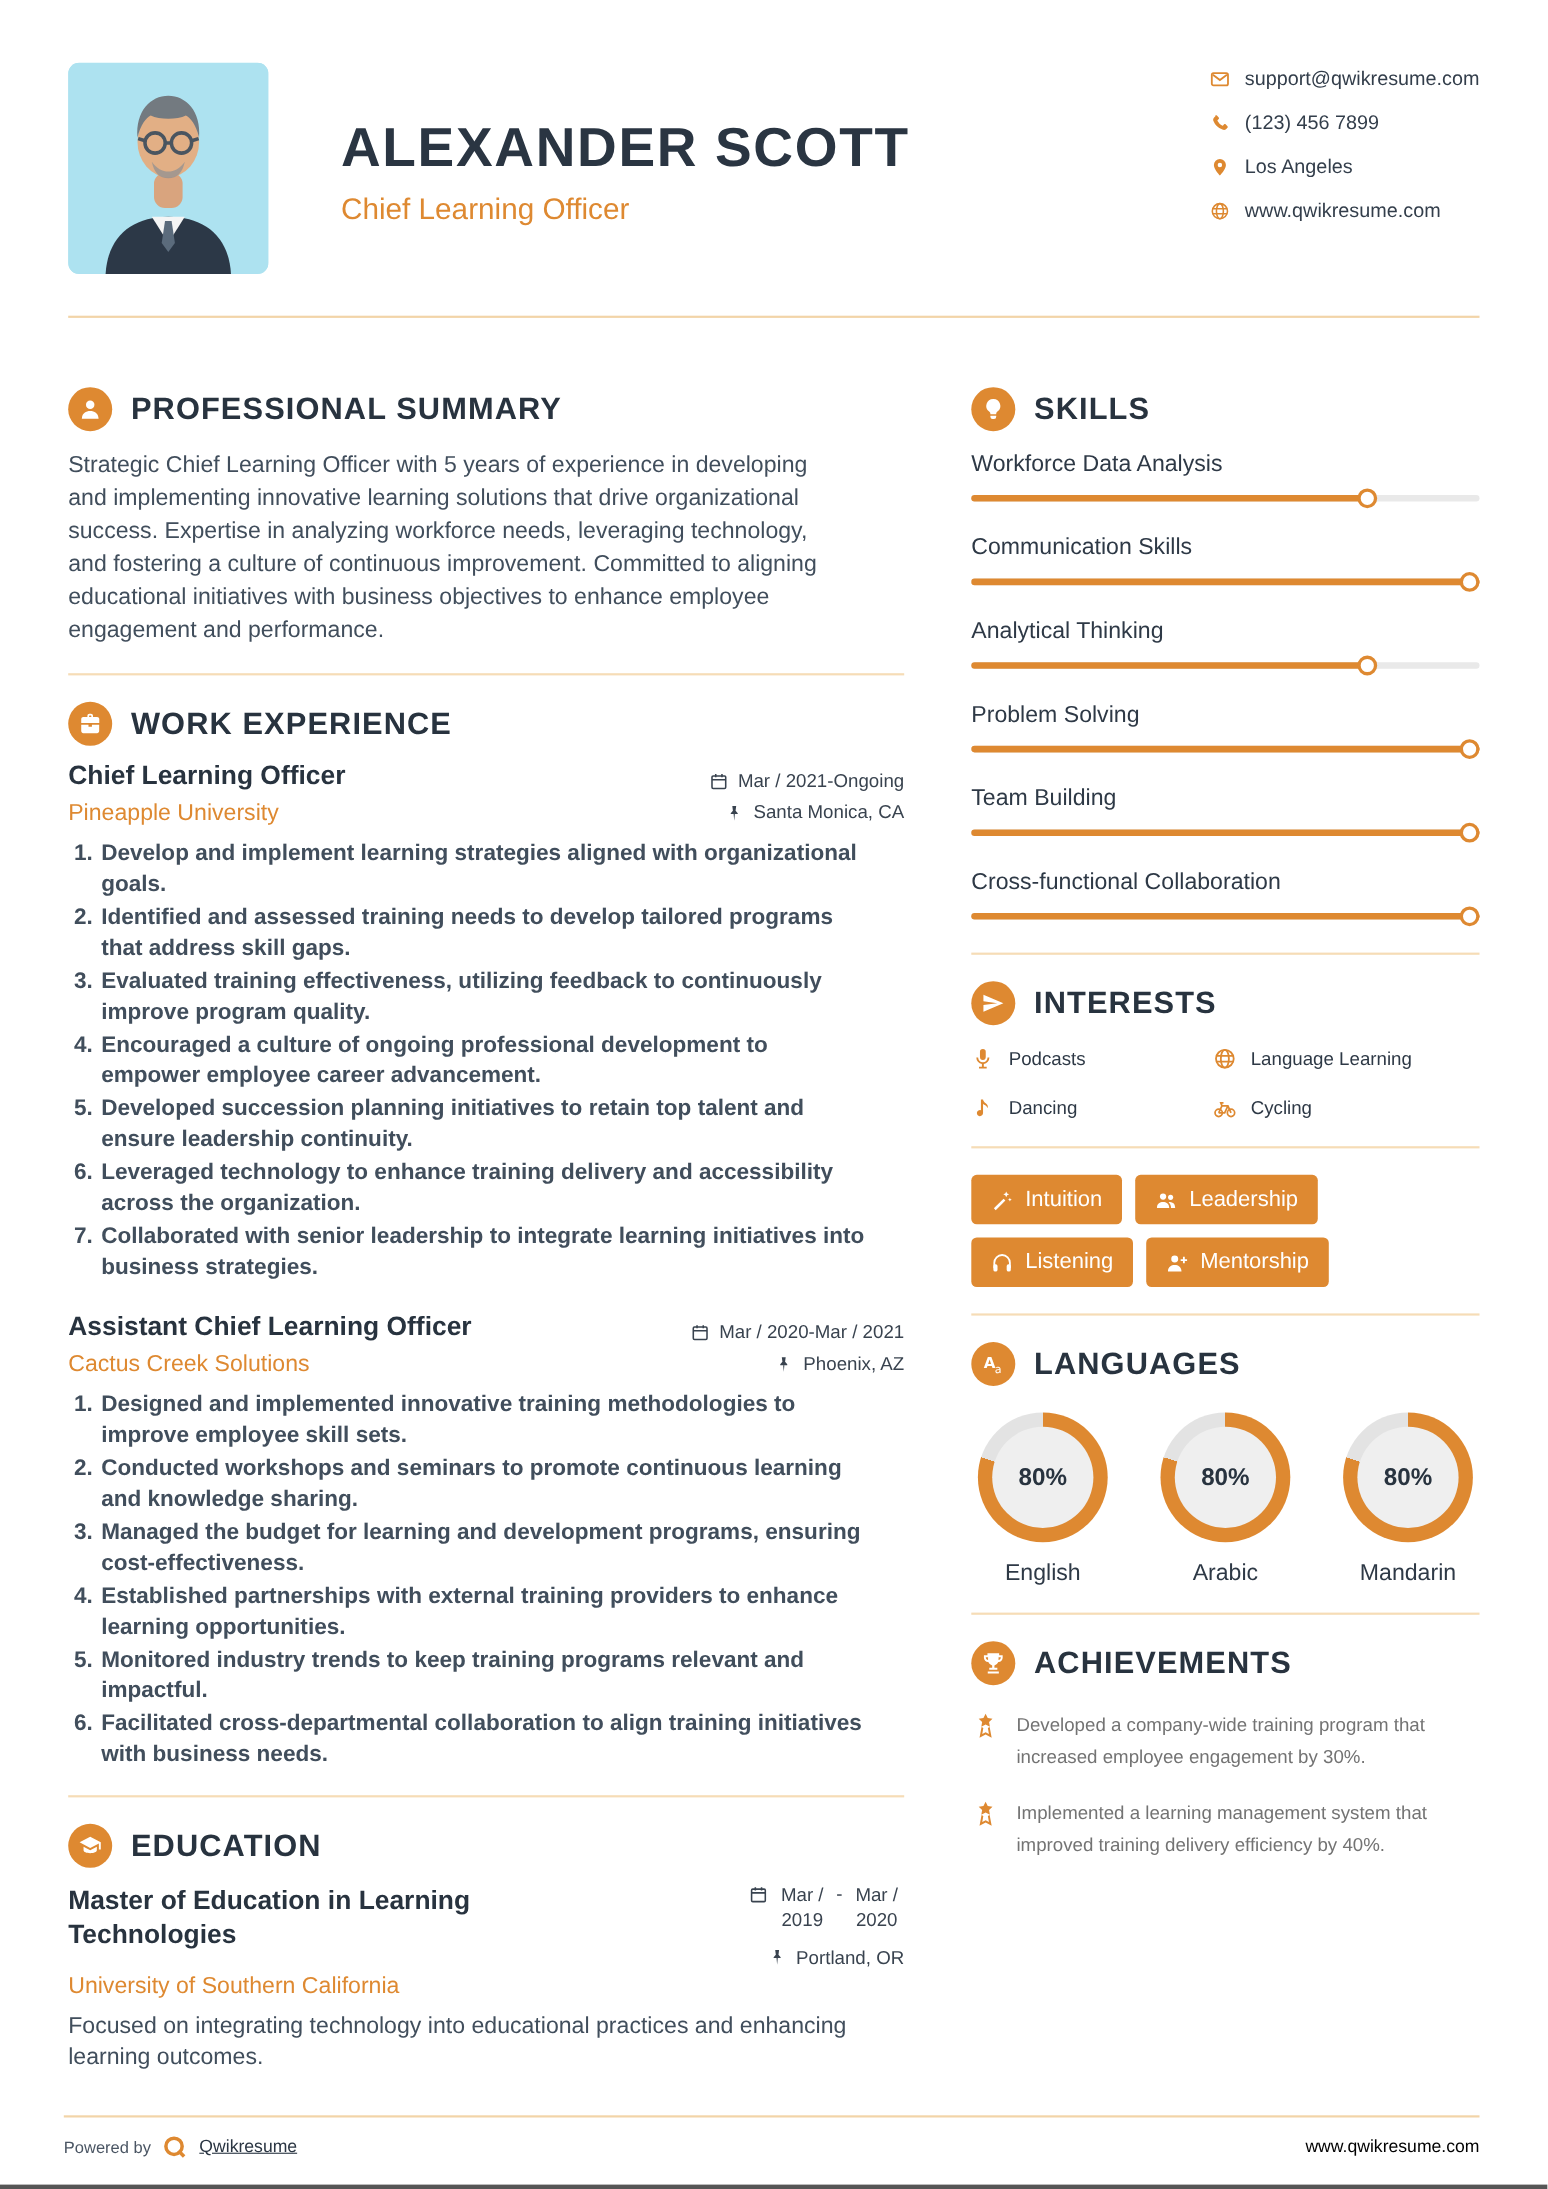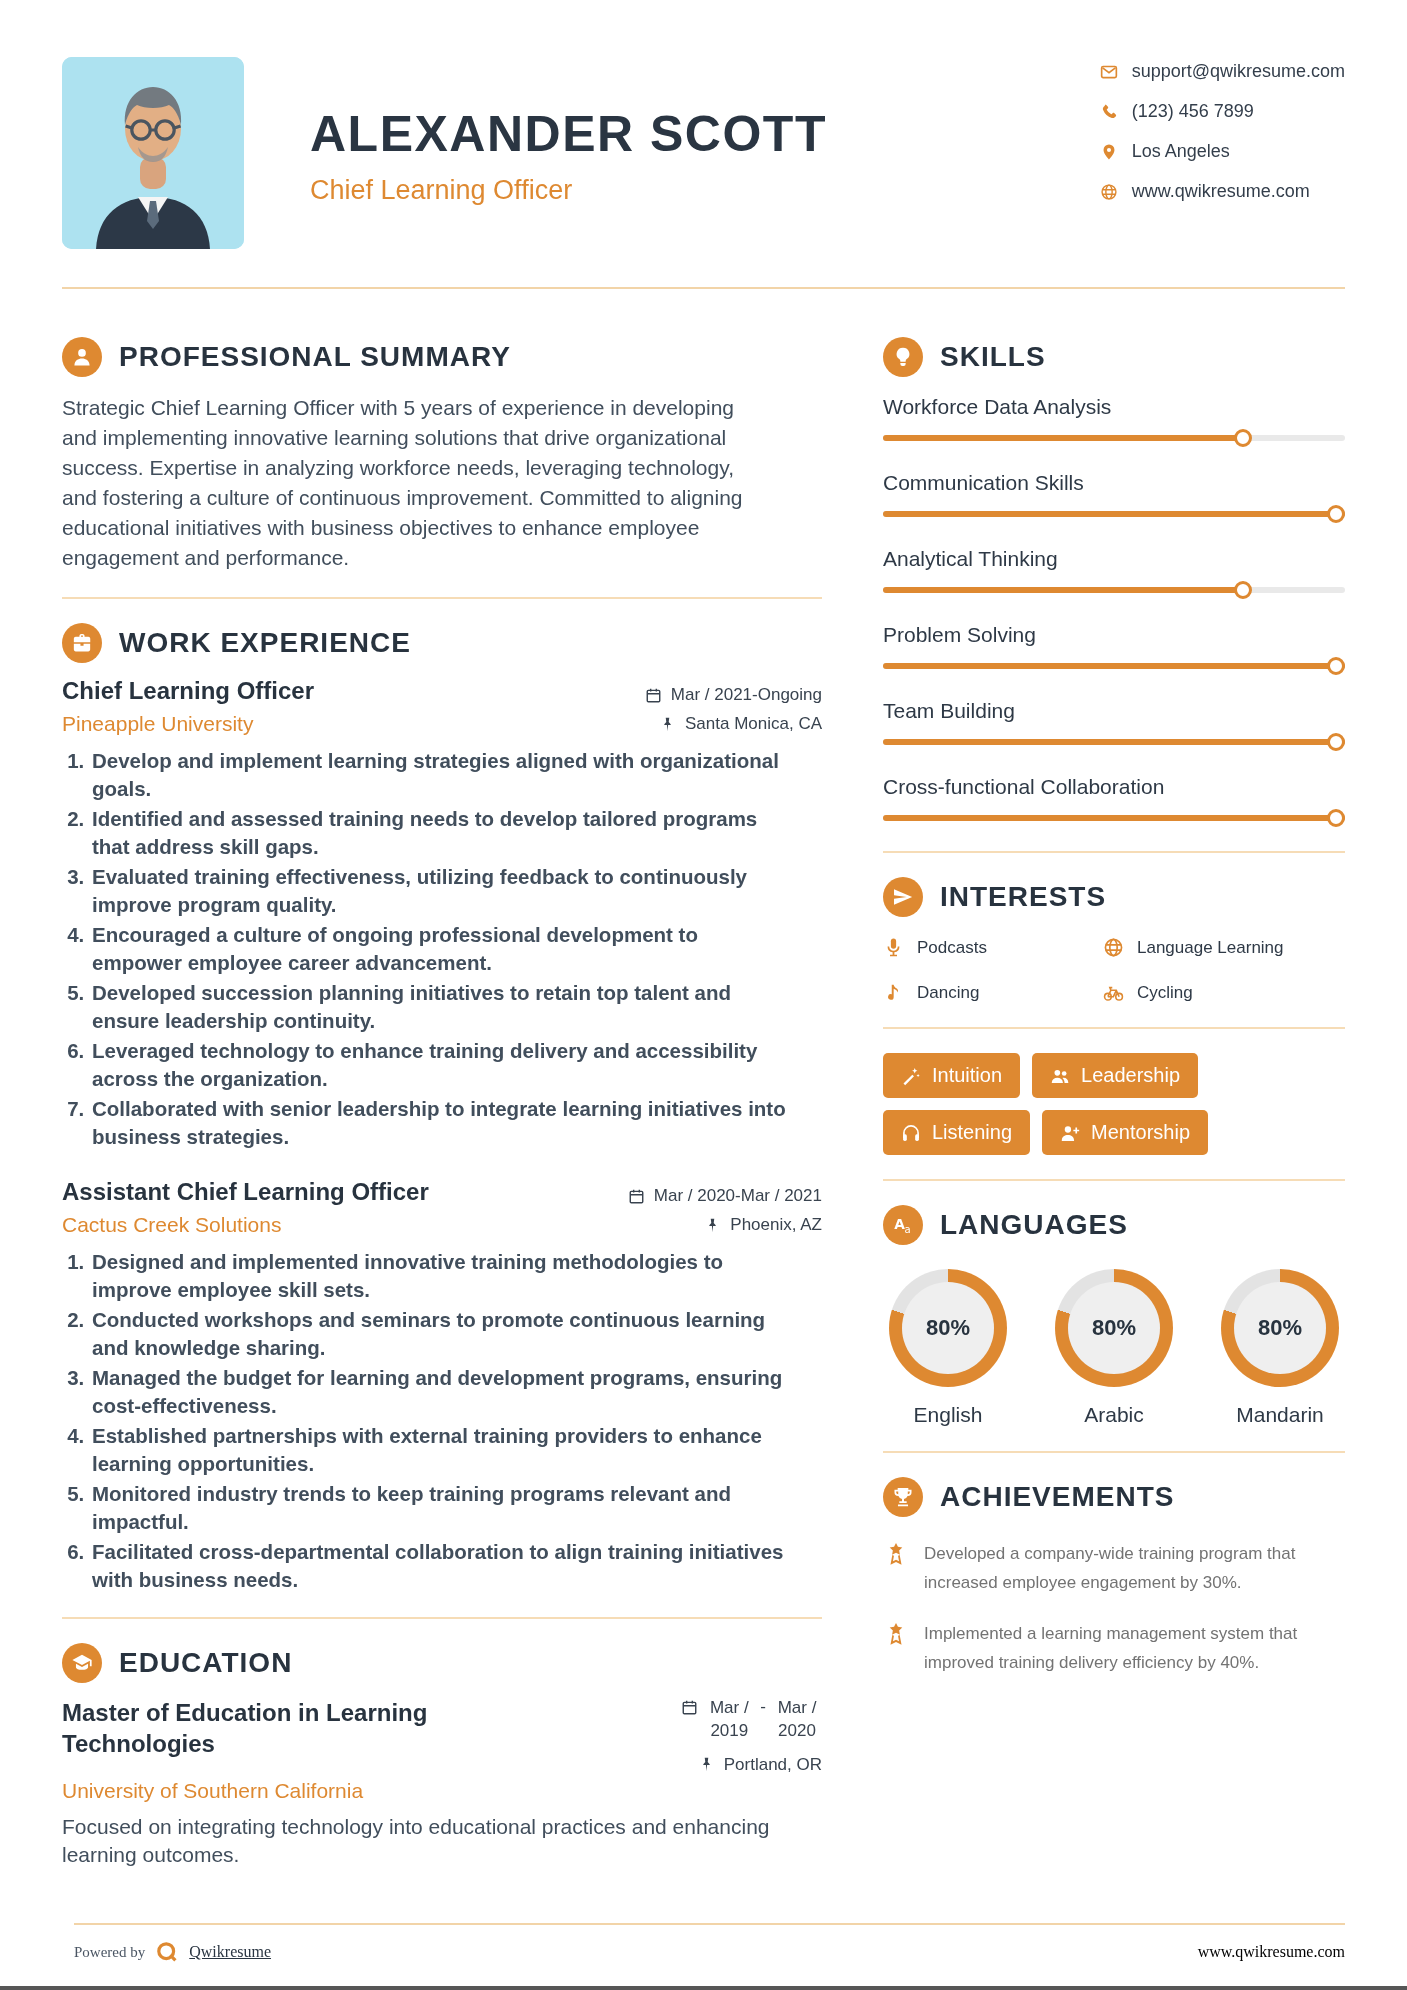--- a/index.html
+++ b/index.html
@@ -30,21 +30,21 @@
   .contact {
     list-style: none; margin: 4px 0 0 auto; padding: 0;
     display: flex; flex-direction: column; gap: 19px;
   }
   .contact li { display: flex; align-items: center; gap: 14px; font-size: 18px; color: #333E4B; }
   .contact .cicon { width: 18px; height: 18px; flex: none; display: flex; }
   .contact .cicon svg { width: 100%; height: 100%; }
   .header-rule { margin-top: 38px; border-top: 2px solid #F2D4A8; }
 
   
-  .columns { display: flex; margin-top: 48px; }
+  .columns { display: flex; margin-top: 63px; }
   .col-left { width: 760px; }
   .col-right { width: 462px; margin-left: auto; }
 
   .sec-head { display: flex; align-items: center; gap: 17px; }
   .sec-icon {
     width: 40px; height: 40px; border-radius: 50%; background: #DE8931;
     display: flex; align-items: center; justify-content: center; flex: none;
   }
   .sec-icon svg { width: 22px; height: 22px; }
   .sec-head h2 {
@@ -123,21 +123,21 @@
   }
   .lang-label { margin-top: 16px; font-size: 21px; color: #2E3946; }
 
   
   .ach { display: flex; gap: 15px; margin-top: 22px; }
   .ach .aicon { width: 26px; height: 26px; flex: none; margin-top: 2px; display: flex; }
   .ach .aicon svg { width: 100%; height: 100%; }
   .ach p { margin: 0; font-size: 17px; line-height: 29px; color: #737373; }
 
   
-  .footer { position: absolute; left: 74px; right: 62px; bottom: 26px; font-family: Liberation Serif, serif; }
+  .footer { position: absolute; left: 58px; right: 62px; bottom: 26px; }
   .footer-rule { border-top: 2px solid #F2D4A8; margin-bottom: 15px; }
   .footer-row { display: flex; align-items: center; }
   .powered { display: flex; align-items: center; gap: 10px; font-size: 15px; color: #4A5563; }
   .qlogo { width: 24px; height: 24px; display: flex; }
   .qlogo svg { width: 100%; height: 100%; }
   .brand { font-size: 16px; color: #2A3542; text-decoration: underline; cursor: pointer; }
   .site { margin-left: auto; font-size: 16px; color: #2A3542; }
   .page-edge { position: absolute; left: 0; right: 0; bottom: 0; height: 4px; background: #565656; }
 
   a.plain { color: inherit; text-decoration: none; cursor: pointer; }

